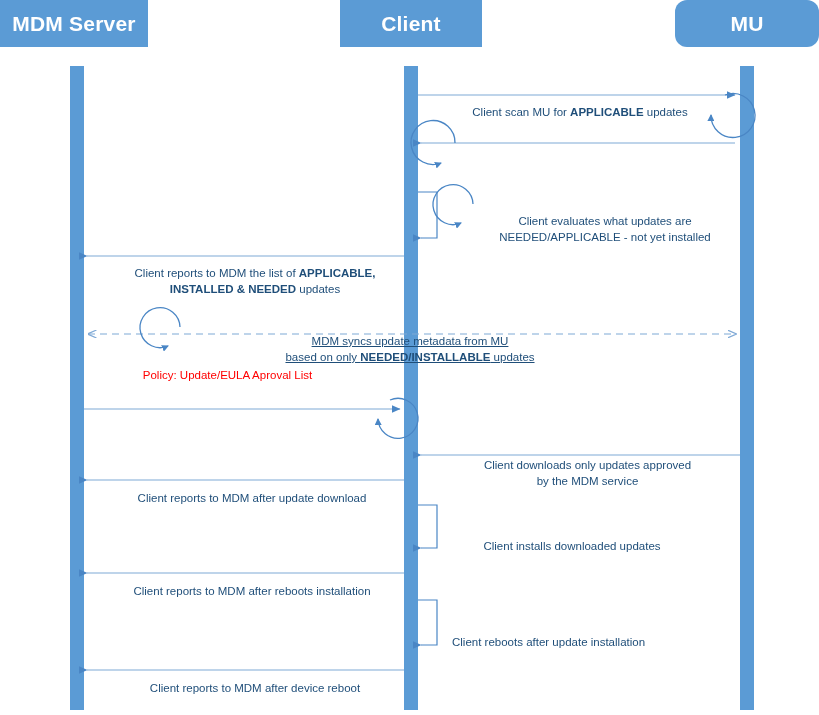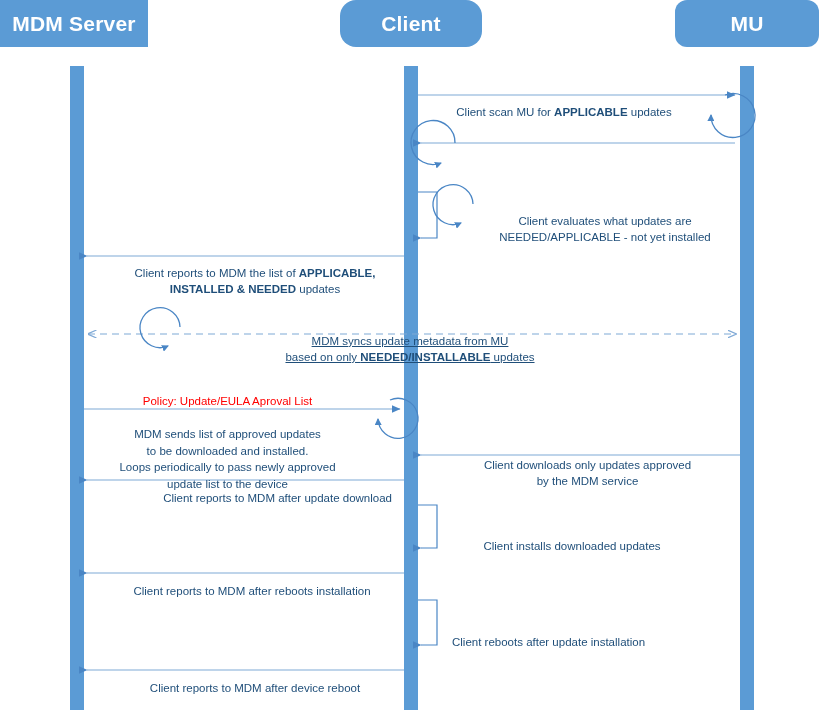--- a/index.html
+++ b/index.html
@@ -62,21 +62,21 @@
 </style>
 </head>
 <body>
 
 <div id="canvas">
 
   <div class="actor-box" style="left:0px; top:0px; width:148px; height:47px;">
     <span>MDM Server</span>
   </div>
 
-  <div class="actor-box" style="left:340px; top:0px; width:142px; height:47px;border-radius:16px;">
+  <div class="actor-box" style="left:340px; top:0px; width:142px; height:47px;">
     <span>Client</span>
   </div>
 
   <div class="actor-box" style="left:675px; top:0px; width:144px; height:47px;border-radius:12px;">
     <span>MU</span>
   </div>
 
   <div class="lifeline" style="left:70px; top:66px; height:644px;"></div>
   <div class="lifeline" style="left:404px; top:66px; height:644px;"></div>
   <div class="lifeline" style="left:740px; top:66px; height:644px;"></div>
@@ -147,47 +147,46 @@
 
     <g>
       <path d="M418,600 L437,600 L437,645 L421,645" fill="none" stroke="#4A86C5" stroke-width="1.2" marker-end="url(#ahL)"></path>
     </g>
 
     <g>
       <line x1="404" y1="670" x2="87" y2="670" stroke="#7FA9D6" stroke-width="1.2" marker-end="url(#ahL)"></line>
     </g>
   </svg>
 
-  <div class="msg-label" style="left:444px; top:87px; width:240px;">
+  <div class="msg-label" style="left:460px; top:87px; width:240px;">
     <span>Client scan MU for <b>APPLICABLE</b> updates</span>
   </div>
 
 
   <div class="msg-label" style="left:480px; top:196px; width:250px;">
     <span>Client evaluates what updates are<br>NEEDED/APPLICABLE - not yet installed</span>
   </div>
 
   <div class="msg-label" style="left:110px; top:248px; width:290px;">
     <span>Client reports to MDM the list of <b>APPLICABLE,</b><br><b>INSTALLED &amp; NEEDED</b> updates</span>
   </div>
 
   <div class="msg-label" style="left:255px; top:316px; width:310px;text-decoration:underline;">
     <span>MDM syncs update metadata from MU<br>based on only <b>NEEDED/INSTALLABLE</b> updates</span>
   </div>
 
-  <div class="msg-label" style="left:95px; top:376px; width:265px;">
+  <div class="msg-label" style="left:95px; top:350px; width:265px;">
     <span class="policy" style="display:block; color:#FF0000;">Policy: Update/EULA Aproval List</span>
-    <span>MDM sends list of approved updates<br>to be downloaded and installed.<br>Loops periodically to pass newly approved<br>update list to the device</span>
   </div>
 
   <div class="msg-label" style="left:455px; top:440px; width:265px;">
     <span>Client downloads only updates approved<br>by the MDM service</span>
   </div>
 
-  <div class="msg-label" style="left:112px; top:473px; width:280px;text-align:right;">
+  <div class="msg-label" style="left:112px; top:473px; width:280px;">
     <span>Client reports to MDM after update download</span>
   </div>
 
   <div class="msg-label" style="left:452px; top:521px; width:240px; text-align:center;">
     <span>Client installs downloaded updates</span>
   </div>
 
   <div class="msg-label" style="left:112px; top:566px; width:280px;">
     <span>Client reports to MDM after reboots installation</span>
   </div>

